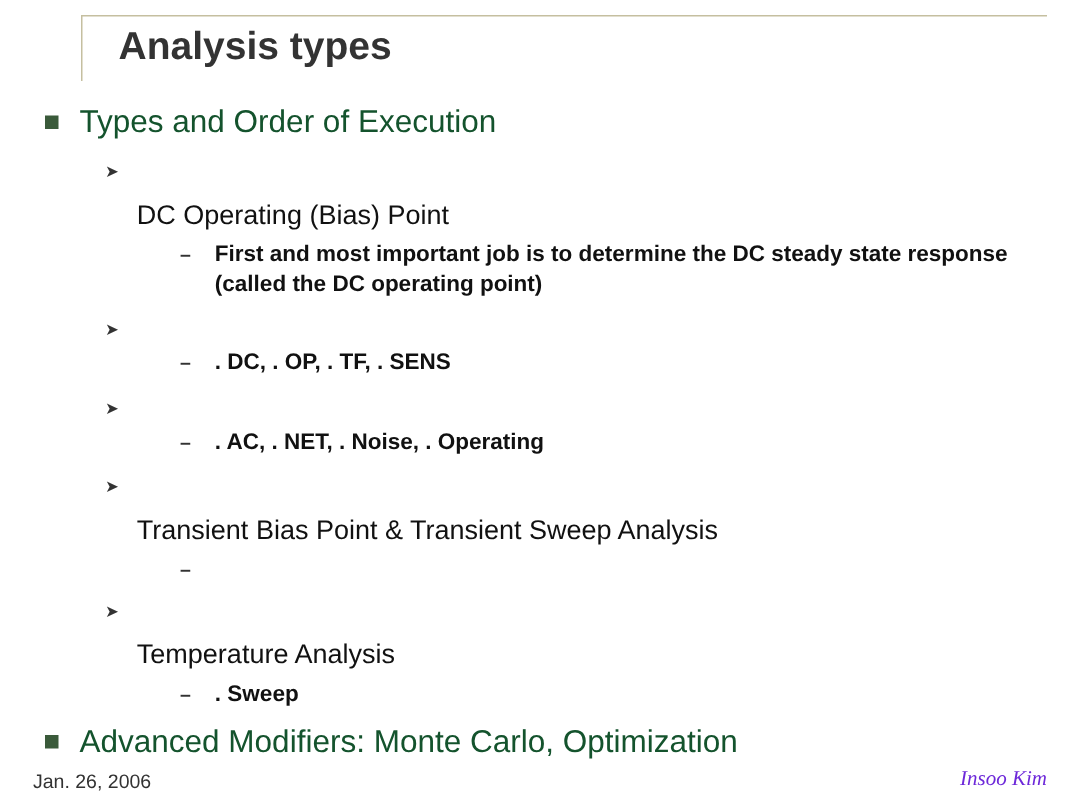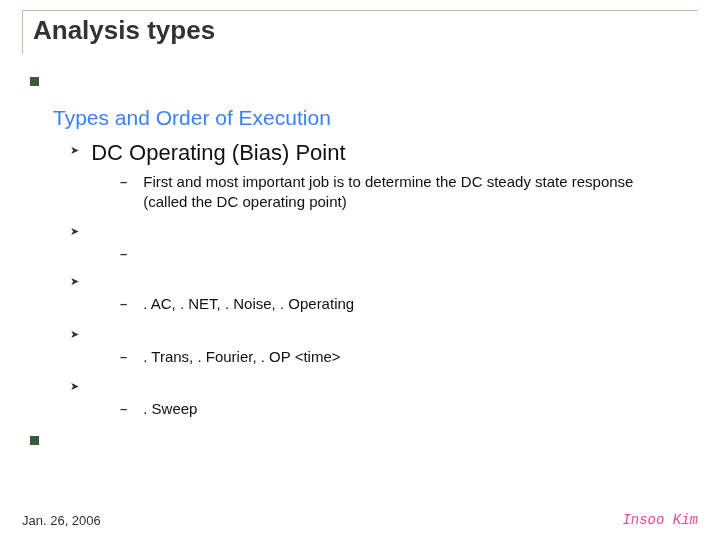--- a/index.html
+++ b/index.html
@@ -11,22 +11,23 @@
     position: relative;
     overflow: hidden;
   }
   .slide {
     padding: 10px 22px 0 22px;
   }
   .title-wrap {
     border: 1px solid #c5bfa0;
     border-right: none;
     border-bottom: none;
-    padding: 4px 0 8px 10px;
+    padding: 4px 0 8px 24px;
     margin-bottom: 16px;
+    margin-left: 32px;
   }
   .title {
     font-size: 26px;
     font-weight: bold;
     color: #333;
   }
   .content {
     padding-left: 8px;
   }
   .l1 {
@@ -36,80 +37,80 @@
   }
   .l1 .b {
     width: 9px; height: 9px;
     background: #3a5a3a;
     margin-top: 7px;
     margin-right: 14px;
     flex-shrink: 0;
   }
   .l1 .t {
     font-size: 21px;
-    color: #3b82f6;
-    margin-top: 36px;
+    color: #14532d;
   }
   .l2 {
     display: flex;
     align-items: flex-start;
     margin-left: 40px;
     margin-bottom: 6px;
     margin-top: 4px;
   }
   .l2 .b {
     font-size: 11px;
     color: #333;
     margin-top: 4px;
     margin-right: 12px;
     flex-shrink: 0;
   }
   .l2 .t {
-    font-size: 22px;
+    font-size: 18px;
     color: #111;
+    margin-top: 29px;
   }
   .l3 {
     display: flex;
     align-items: flex-start;
     margin-left: 90px;
     margin-bottom: 10px;
     margin-top: 4px;
   }
   .l3 .b {
     font-size: 13px;
     color: #333;
     margin-top: 2px;
     margin-right: 16px;
     flex-shrink: 0;
     font-weight: bold;
   }
   .l3 .t {
     font-size: 15px;
-    font-weight: normal;
+    font-weight: bold;
     color: #111;
     line-height: 1.3;
     max-width: 530px;
   }
   .footer {
     position: absolute;
     bottom: 12px;
     left: 22px;
     right: 22px;
     display: flex;
     justify-content: space-between;
     align-items: flex-end;
   }
   .date {
     font-size: 13px;
     color: #333;
   }
   .author {
     font-size: 14px;
-    color: #ec4899;
-    font-family: Liberation Mono, monospace;
+    color: #6d28d9;
+    font-family: Liberation Serif, serif;
     font-style: italic;
   }
 </style>
 </head>
 <body>
 
 <div class="slide">
   <div class="title-wrap">
     <div class="title">Analysis types</div>
   </div>
@@ -128,48 +129,51 @@
     <div class="l3">
       <div class="b">–</div>
       <div class="t">First and most important job is to determine the DC steady state response (called the DC operating point)</div>
     </div>
 
     <div class="l2">
       <div class="b">➤</div>
     </div>
     <div class="l3">
       <div class="b">–</div>
+      <div class="t">. DC, . OP, . TF, . SENS</div>
     </div>
 
     <div class="l2">
       <div class="b">➤</div>
     </div>
     <div class="l3">
       <div class="b">–</div>
       <div class="t">. AC, . NET, . Noise, . Operating</div>
     </div>
 
     <div class="l2">
       <div class="b">➤</div>
+      <div class="t">Transient Bias Point &amp; Transient Sweep Analysis</div>
     </div>
     <div class="l3">
       <div class="b">–</div>
-      <div class="t">. Trans, . Fourier, . OP &lt;time&gt;</div>
     </div>
 
     <div class="l2">
       <div class="b">➤</div>
+      <div class="t">Temperature Analysis</div>
     </div>
     <div class="l3">
       <div class="b">–</div>
       <div class="t">. Sweep</div>
     </div>
 
     <div class="l1" style="margin-top:8px;">
       <div class="b"></div>
+      <div class="t">Advanced Modifiers:  Monte Carlo, Optimization</div>
     </div>
 
   </div>
 </div>
 
 <div class="footer">
   <div class="date">Jan. 26, 2006</div>
   <div class="author">Insoo Kim</div>
 </div>
 

